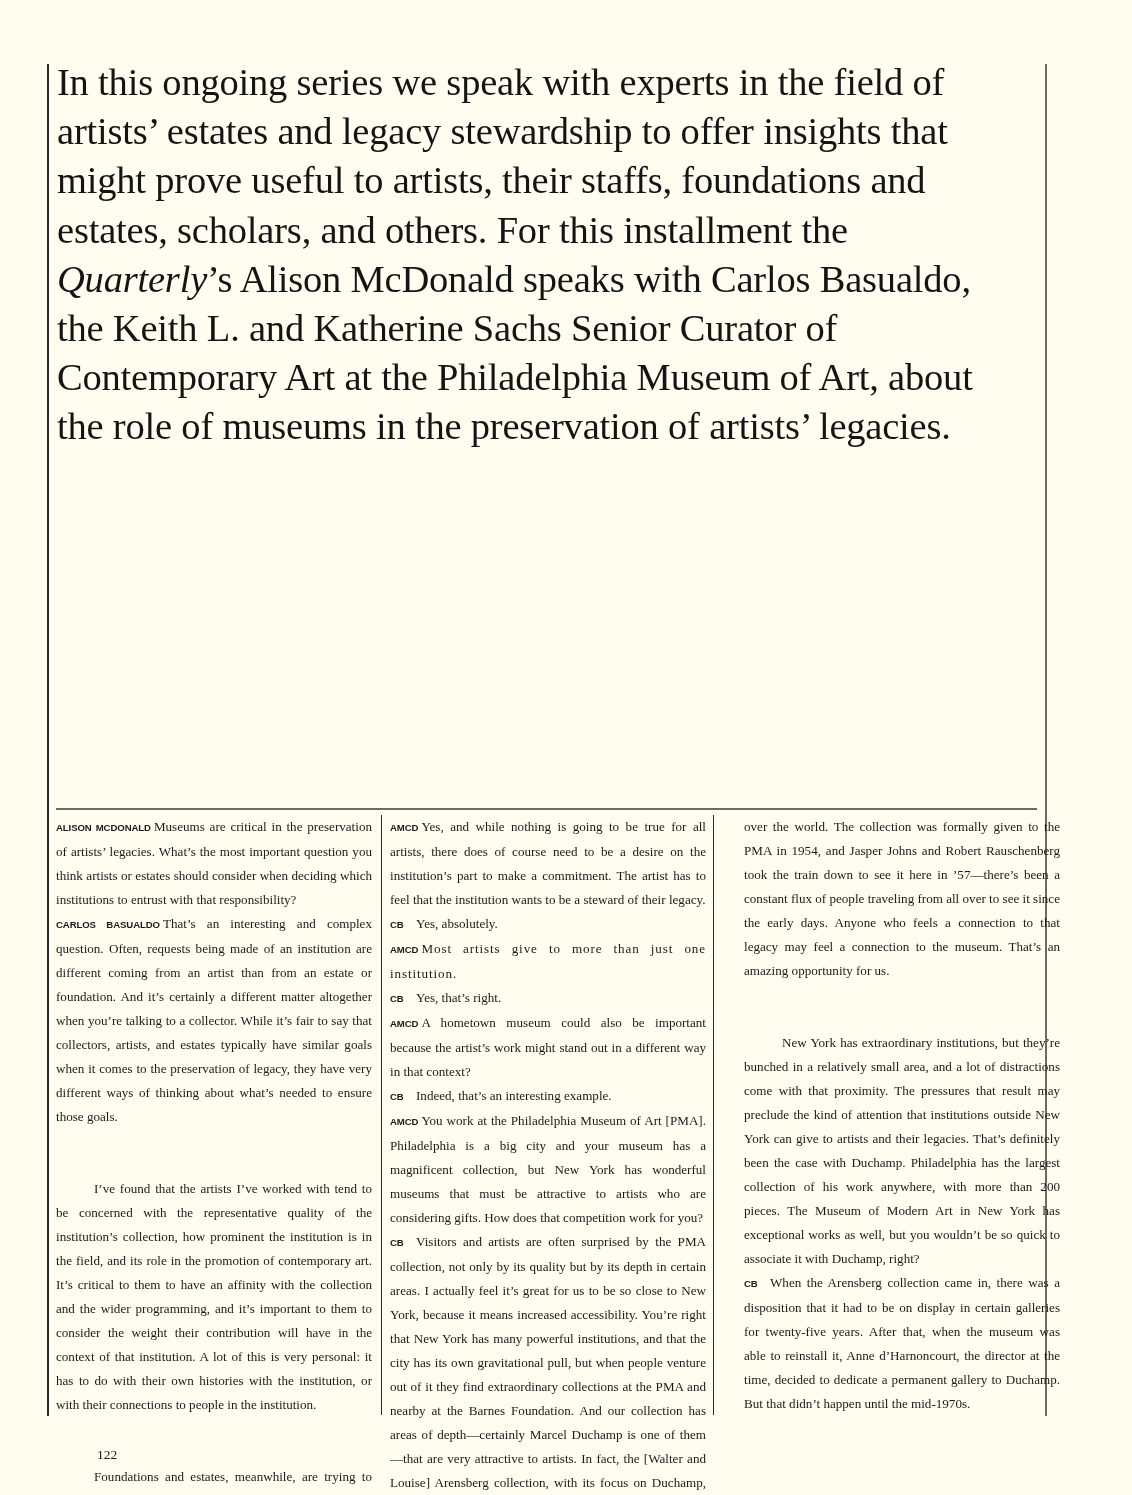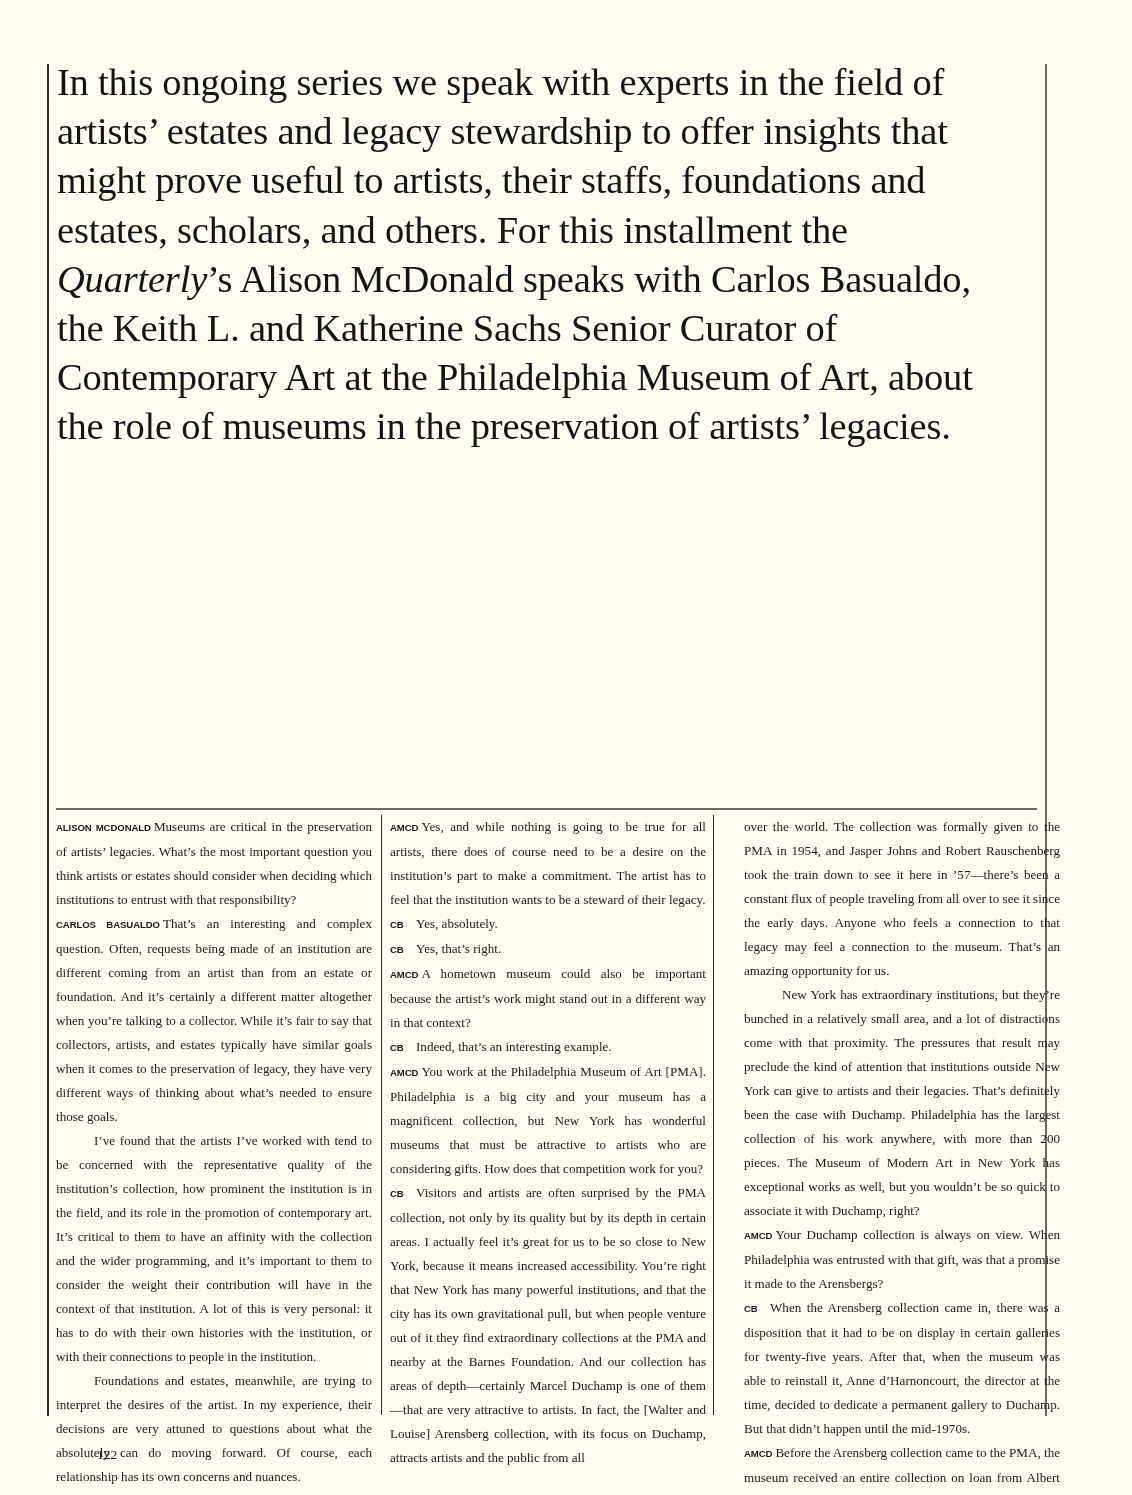--- a/index.html
+++ b/index.html
@@ -89,20 +89,21 @@
     height: 600px;
     background: #2a2a2a;
   }
   .sep1 { left: 325px; }
   .sep2 { left: 657px; }
   .col p {
     margin: 0;
   }
   .col p.indent {
     text-indent: 38px;
+    margin-top: 48px;
   }
   .spk {
     font-family: "Liberation Sans", "DejaVu Sans", sans-serif;
     font-weight: bold;
     font-size: 9.6px;
     letter-spacing: -0.1px;
     text-transform: uppercase;
     margin-right: 3px;
   }
   .spk.cb {
@@ -138,29 +139,28 @@
   <div class="col col1">
     <p><span class="spk">ALISON MCDONALD</span><span>Museums are critical in the preservation of artists’ legacies. What’s the most important question you think artists or estates should consider when deciding which institutions to entrust with that responsibility?</span></p>
     <p><span class="spk">CARLOS BASUALDO</span><span>That’s an interesting and complex question. Often, requests being made of an institution are different coming from an artist than from an estate or foundation. And it’s certainly a different matter altogether when you’re talking to a collector. While it’s fair to say that collectors, artists, and estates typically have similar goals when it comes to the preservation of legacy, they have very different ways of thinking about what’s needed to ensure those goals.</span></p>
     <p class="indent">I’ve found that the artists I’ve worked with tend to be concerned with the representative quality of the institution’s collection, how prominent the institution is in the field, and its role in the promotion of contemporary art. It’s critical to them to have an affinity with the collection and the wider programming, and it’s important to them to consider the weight their contribution will have in the context of that institution. A lot of this is very personal: it has to do with their own histories with the institution, or with their connections to people in the institution.</p>
     <p class="indent">Foundations and estates, meanwhile, are trying to interpret the desires of the artist. In my experience, their decisions are very attuned to questions about what the absolutely can do moving forward. Of course, each relationship has its own concerns and nuances.</p>
   </div>
 
   <div class="col col2">
     <p><span class="spk">AMCD</span><span>Yes, and while nothing is going to be true for all artists, there does of course need to be a desire on the institution’s part to make a commitment. The artist has to feel that the institution wants to be a steward of their legacy.</span></p>
     <p><span class="spk cb">CB</span><span>Yes, absolutely.</span></p>
+    <p style="letter-spacing:0.9px;"><span class="spk" style="letter-spacing:-0.1px;">AMCD</span><span>Most artists give to more than just one institution.</span></p>
     <p><span class="spk cb">CB</span><span>Yes, that’s right.</span></p>
     <p><span class="spk">AMCD</span><span>A hometown museum could also be important because the artist’s work might stand out in a different way in that context?</span></p>
     <p><span class="spk cb">CB</span><span>Indeed, that’s an interesting example.</span></p>
     <p><span class="spk">AMCD</span><span>You work at the Philadelphia Museum of Art [PMA]. Philadelphia is a big city and your museum has a magnificent collection, but New York has wonderful museums that must be attractive to artists who are considering gifts. How does that competition work for you?</span></p>
     <p><span class="spk cb">CB</span><span>Visitors and artists are often surprised by the PMA collection, not only by its quality but by its depth in certain areas. I actually feel it’s great for us to be so close to New York, because it means increased accessibility. You’re right that New York has many powerful institutions, and that the city has its own gravitational pull, but when people venture out of it they find extraordinary collections at the PMA and nearby at the Barnes Foundation. And our collection has areas of depth—certainly Marcel Duchamp is one of them—that are very attractive to artists. In fact, the [Walter and Louise] Arensberg collection, with its focus on Duchamp, attracts artists and the public from all</span></p>
   </div>
 
   <div class="col col3">
     <p>over the world. The collection was formally given to the PMA in 1954, and Jasper Johns and Robert Rauschenberg took the train down to see it here in ’57—there’s been a constant flux of people traveling from all over to see it since the early days. Anyone who feels a connection to that legacy may feel a connection to the museum. That’s an amazing opportunity for us.</p>
     <p class="indent">New York has extraordinary institutions, but they’re bunched in a relatively small area, and a lot of distractions come with that proximity. The pressures that result may preclude the kind of attention that institutions outside New York can give to artists and their legacies. That’s definitely been the case with Duchamp. Philadelphia has the largest collection of his work anywhere, with more than 200 pieces. The Museum of Modern Art in New York has exceptional works as well, but you wouldn’t be so quick to associate it with Duchamp, right?</p>
-    <p><span class="spk">AMCD</span><span>Your Duchamp collection is always on view. When Philadelphia was entrusted with that gift, was that a promise it made to the Arensbergs?</span></p>
     <p><span class="spk cb">CB</span><span>When the Arensberg collection came in, there was a disposition that it had to be on display in certain galleries for twenty-five years. After that, when the museum was able to reinstall it, Anne d’Harnoncourt, the director at the time, decided to dedicate a permanent gallery to Duchamp. But that didn’t happen until the mid-1970s.</span></p>
-    <p><span class="spk">AMCD</span><span>Before the Arensberg collection came to the PMA, the museum received an entire collection on loan from Albert Gallatin that later turned into</span></p>
   </div>
 </div>
 
 <div class="page-number">122</div>
 
 </body></html>

